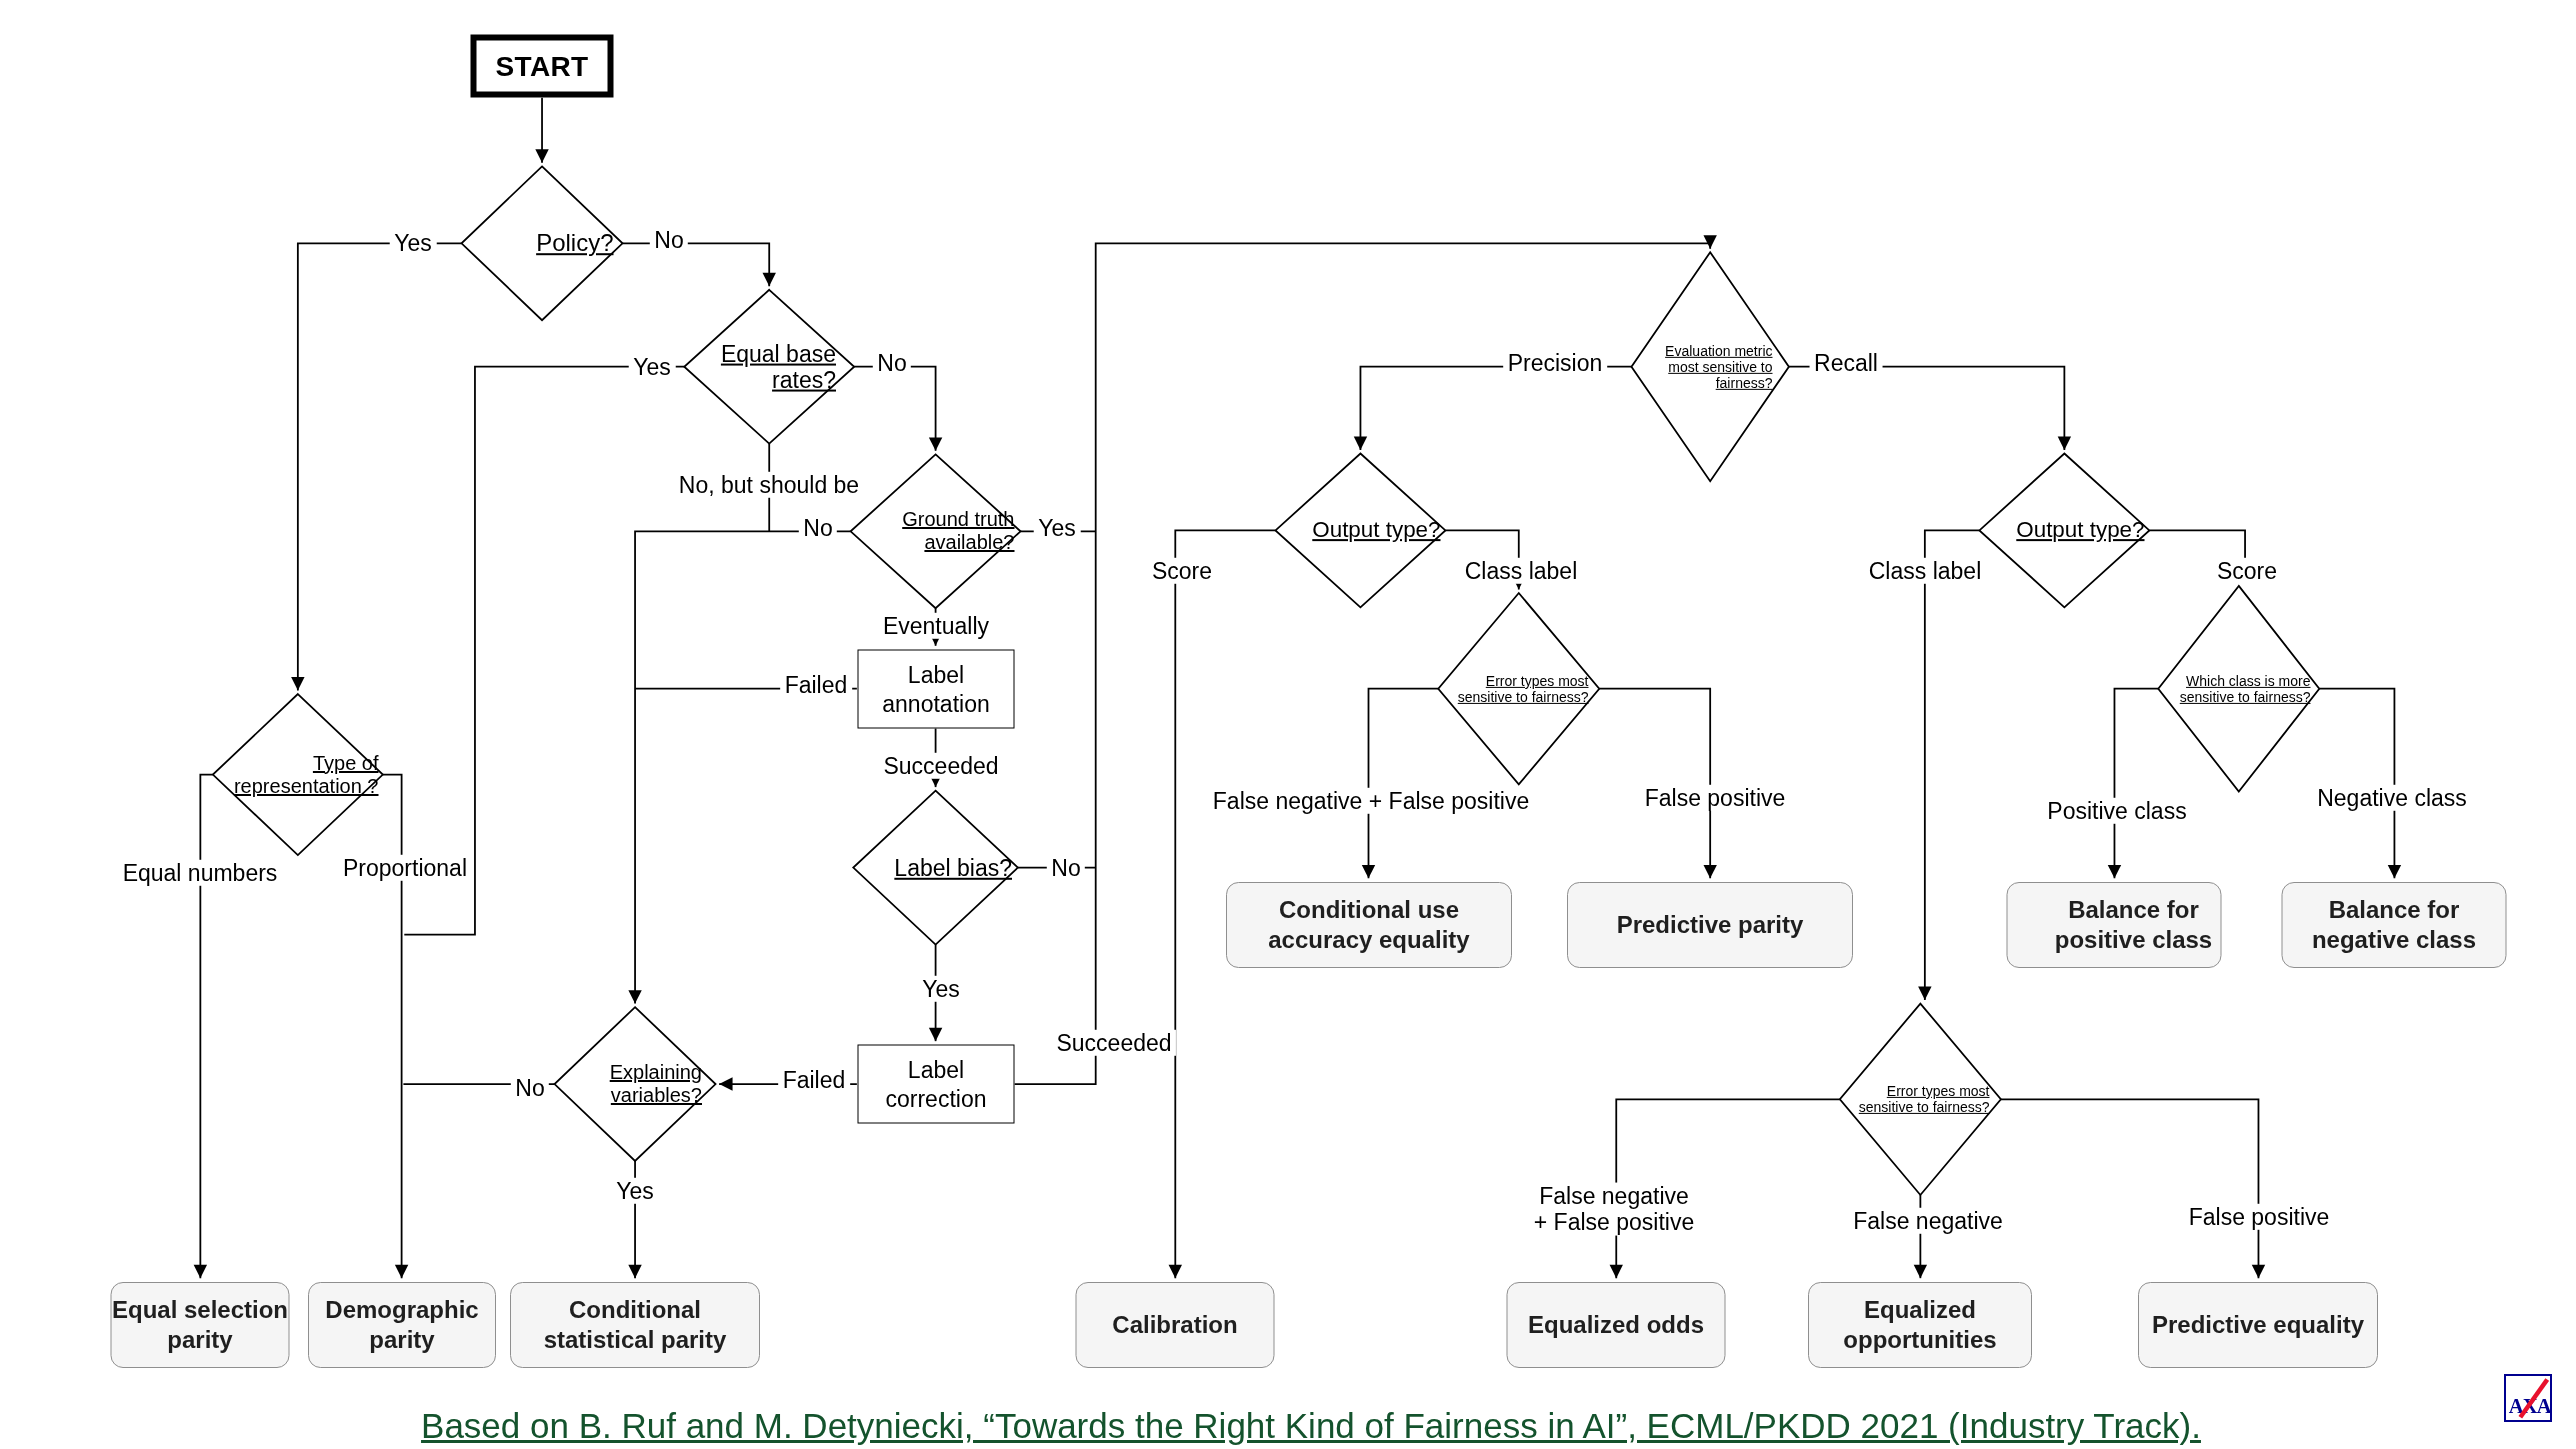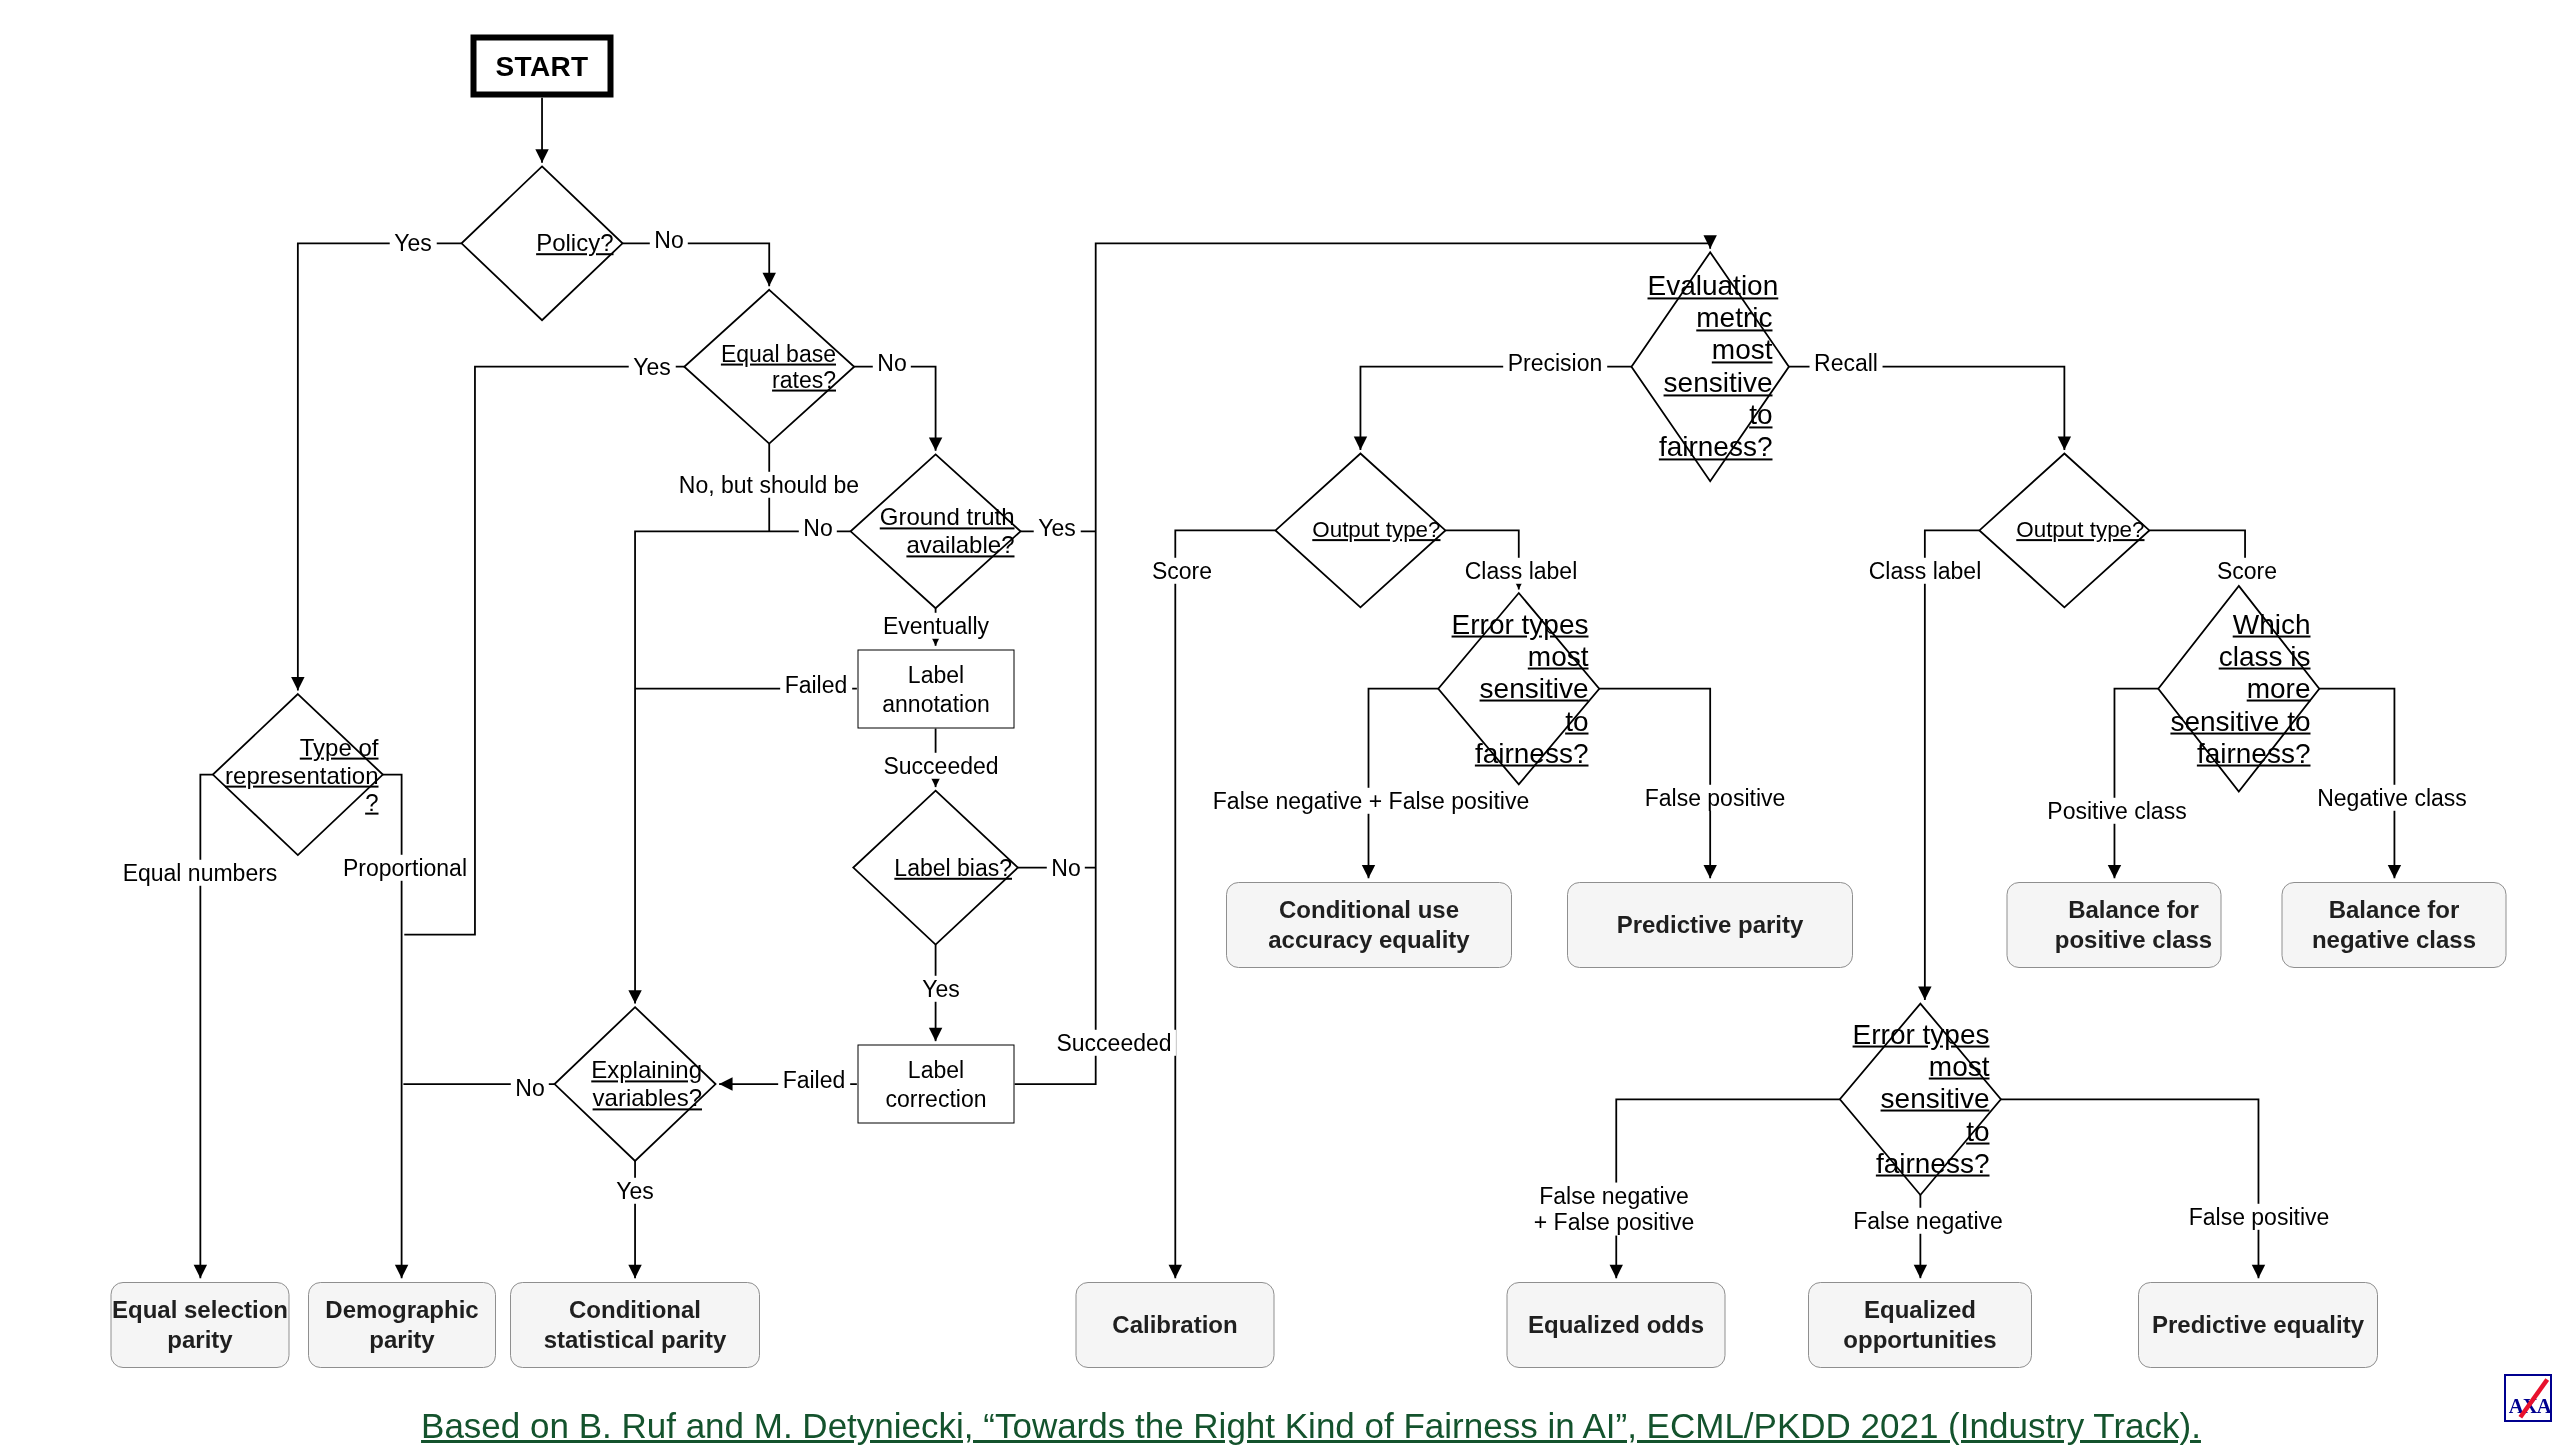--- a/index.html
+++ b/index.html
@@ -14,21 +14,21 @@
   .term{background:#f5f5f5;border:1.8px solid #8f8f8f;border-radius:12.5px;
         font-weight:bold;font-size:24px;line-height:1.25;color:#1f1f1f;}
   .dlabel{position:absolute;transform:translate(-50%,-50%);text-align:right;line-height:1.15;text-decoration:underline;}
   .elabel{position:absolute;transform:translate(-50%,-50%);background:#fff;
           padding:0 4.5px;font-size:23px;white-space:nowrap;line-height:1.15;}
   .elabel.wrap{white-space:pre-line;text-align:center;}
   .caption{position:absolute;transform:translateX(-50%);font-size:35px;white-space:nowrap;color:#14532d;text-decoration:underline;}
   .axa{position:absolute;width:48px;height:48px;border:2.7px solid #00008f;background:#fff;box-sizing:border-box;}
   .axa-text{position:absolute;left:2.7px;bottom:1.8px;font-weight:bold;font-size:20.6px;
             color:#00008f;letter-spacing:-0.9px;font-family:"Liberation Serif", serif;}
-  .f23{font-size:28px;} .f24{font-size:24px;} .f25{font-size:22.4px;}
+  .f23{font-size:14px;} .f24{font-size:20px;} .f25{font-size:22.4px;}
   .f26{font-size:23px;} .f27{font-size:24px;}
 </style>
 </head>
 <body>
 
 <div id="canvas">
 
   <svg class="wires" width="2576" height="1449" viewBox="0 0 2880 1620">
     <defs>
       <marker id="arr" viewBox="0 0 12 12" refX="11" refY="6" markerWidth="9" markerHeight="9" orient="auto-start-reverse" markerUnits="strokeWidth">

